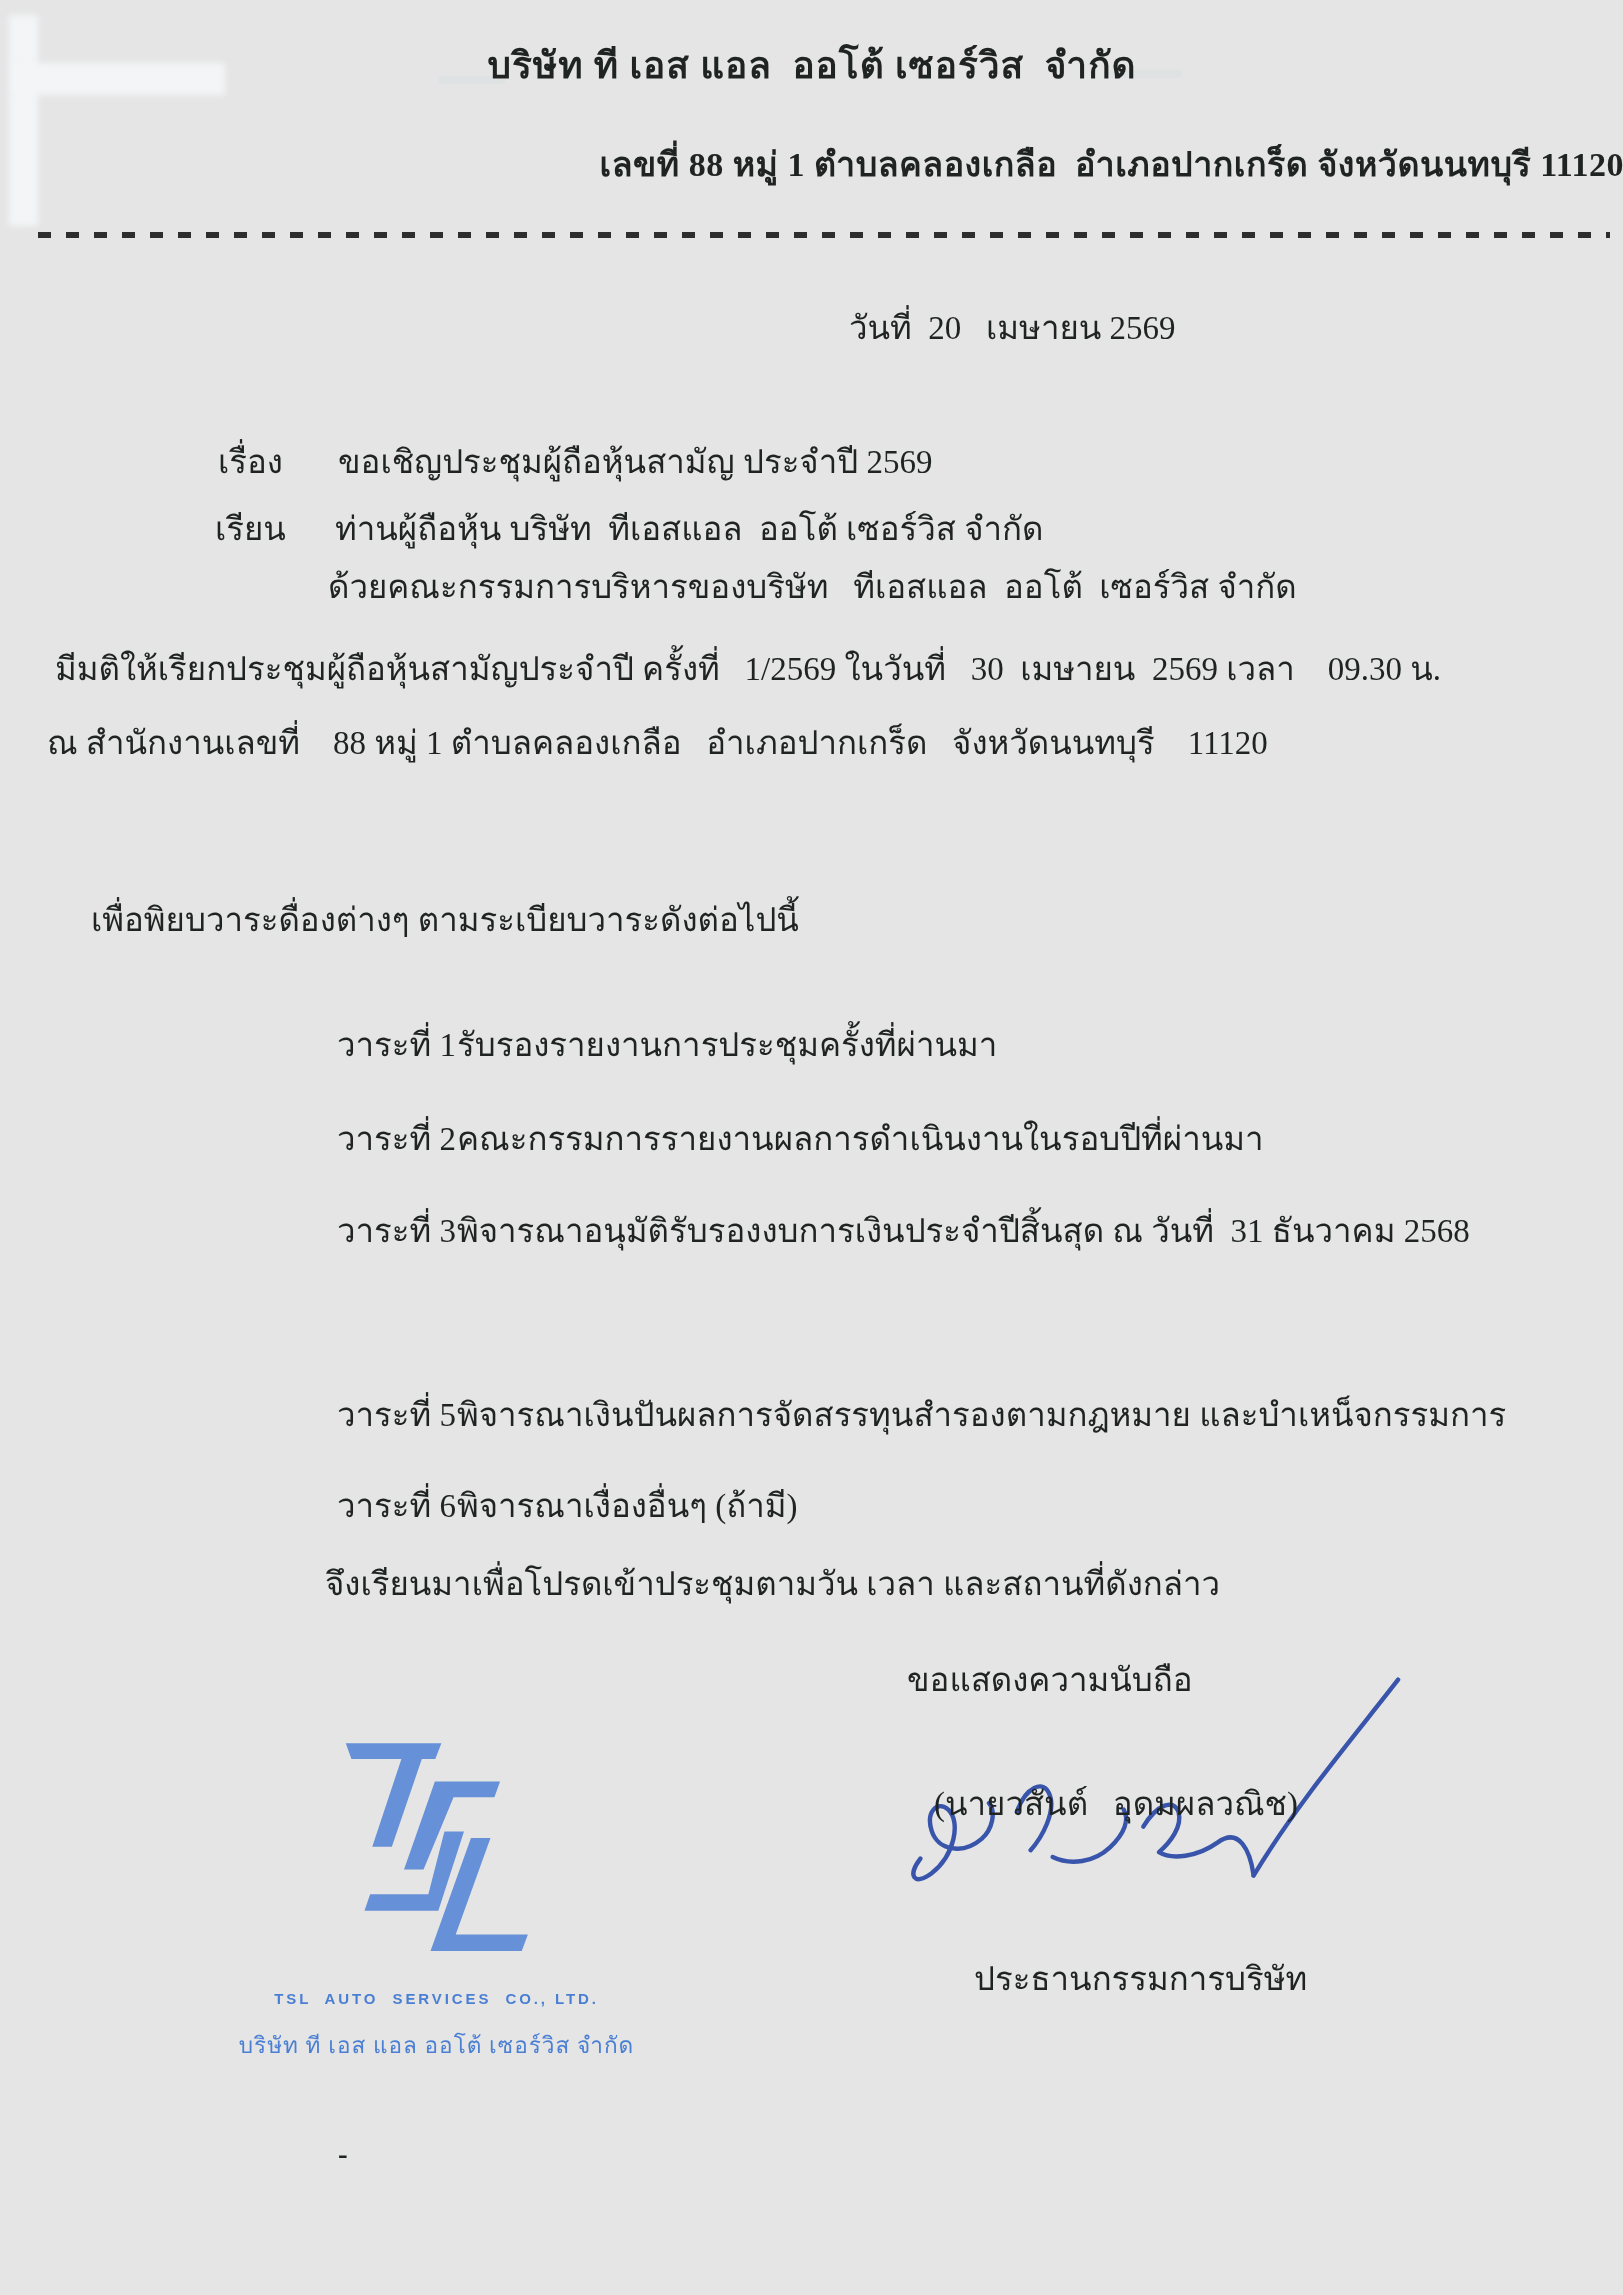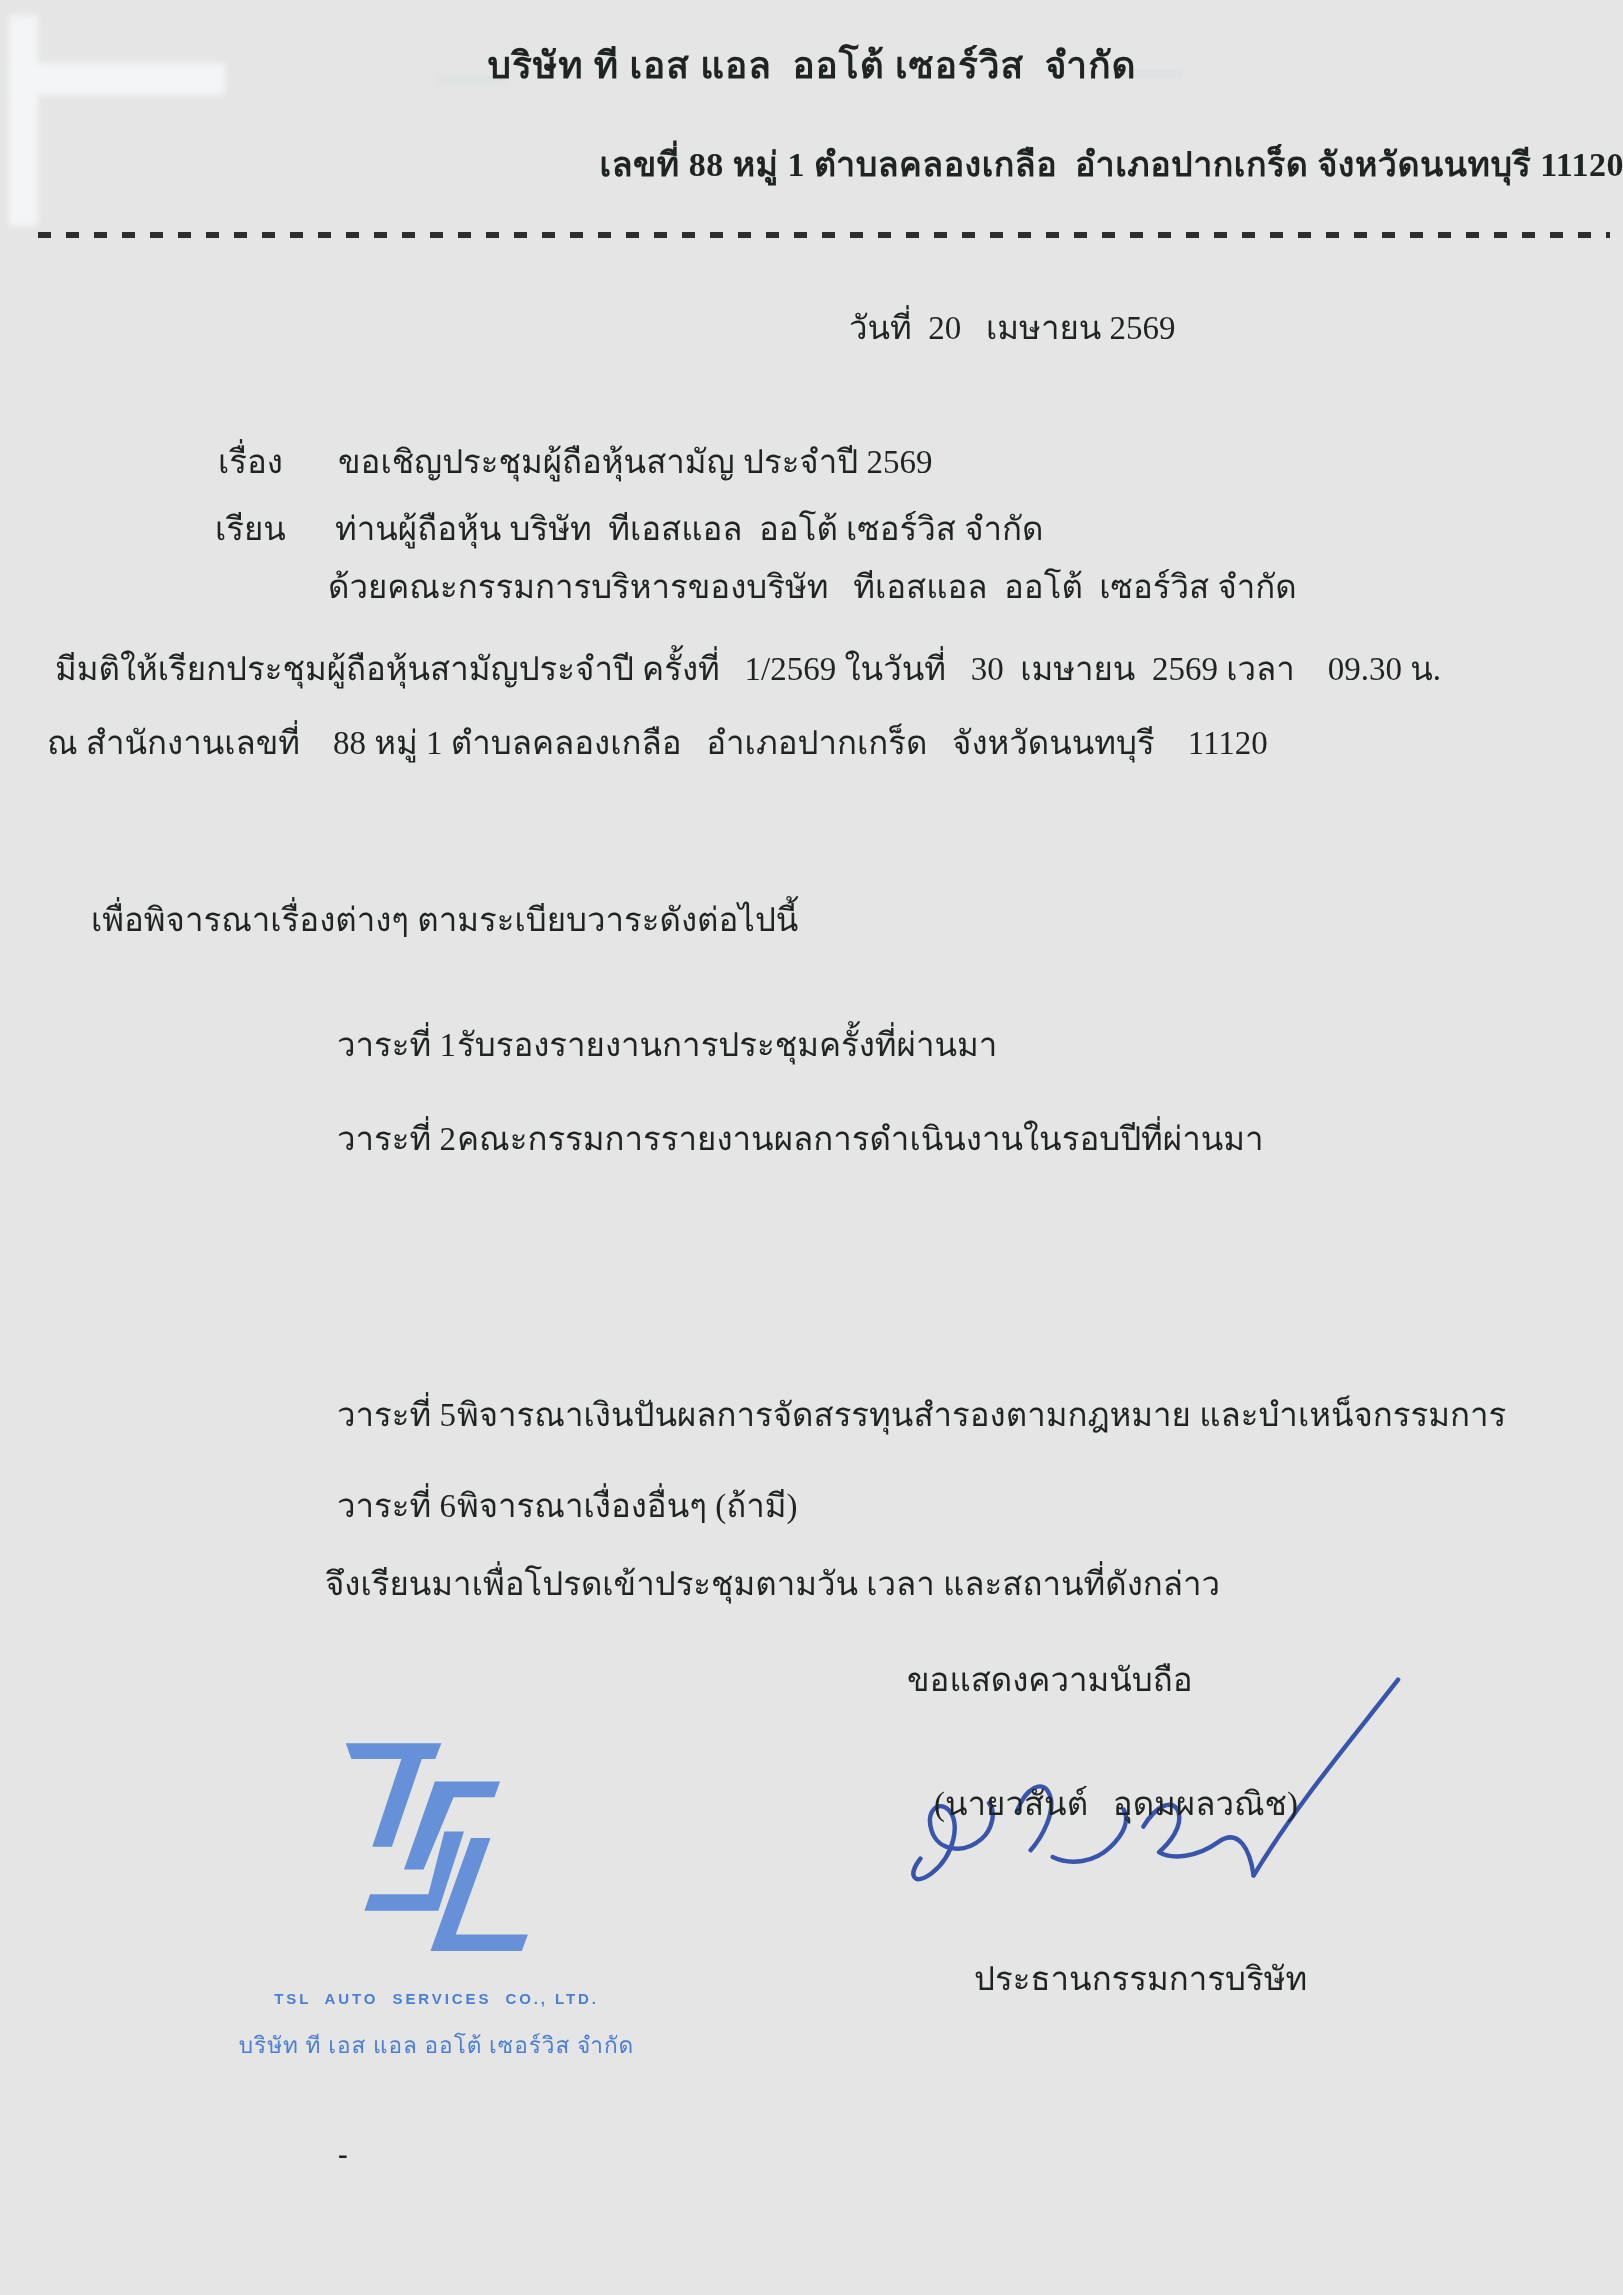--- a/index.html
+++ b/index.html
@@ -59,27 +59,30 @@
   </div>
 
   <div class="abs th fs-body" style="left:182px;top:477px;">
     <span class="label-col">เรียน</span><span>ท่านผู้ถือหุ้น บริษัท  ทีเอสแอล  ออโต้ เซอร์วิส จำกัด</span>
   </div>
 
   <div class="abs th fs-body" style="left:328px;top:570px;">ด้วยคณะกรรมการบริหารของบริษัท   ทีเอสแอล  ออโต้  เซอร์วิส จำกัด</div>
   <div class="abs th fs-body" style="left:55px;top:652px;">มีมติให้เรียกประชุมผู้ถือหุ้นสามัญประจำปี ครั้งที่   1/2569 ในวันที่   30  เมษายน  2569 เวลา    09.30 น.</div>
   <div class="abs th fs-body" style="left:47px;top:726px;">ณ สำนักงานเลขที่    88 หมู่ 1 ตำบลคลองเกลือ   อำเภอปากเกร็ด   จังหวัดนนทบุรี    11120</div>
 
-  <div class="abs th fs-body" style="left:91px;top:903px;">เพื่อพิจารณาเรื่องต่างๆ ตามระเบียบวาระดังต่อไปนี้</div>
+  <div class="abs th fs-body" style="left:91px;top:903px;">เพื่อพิยบวาระดื่องต่างๆ ตามระเบียบวาระดังต่อไปนี้</div>
 
   <div class="abs th fs-body" style="left:304px;top:993px;">
     <span class="label-col">วาระที่ 1</span><span>รับรองรายงานการประชุมครั้งที่ผ่านมา</span>
   </div>
   <div class="abs th fs-body" style="left:304px;top:1087px;">
     <span class="label-col">วาระที่ 2</span><span>คณะกรรมการรายงานผลการดำเนินงานในรอบปีที่ผ่านมา</span>
+  </div>
+  <div class="abs th fs-body" style="left:304px;top:1179px;">
+    <span class="label-col">วาระที่ 3</span><span>พิจารณาอนุมัติรับรองงบการเงินประจำปีสิ้นสุด ณ วันที่  31 ธันวาคม 2568</span>
   </div>
   <div class="abs th fs-body" style="left:304px;top:1363px;">
     <span class="label-col">วาระที่ 5</span><span>พิจารณาเงินปันผลการจัดสรรทุนสำรองตามกฎหมาย และบำเหน็จกรรมการ</span>
   </div>
   <div class="abs th fs-body" style="left:304px;top:1454px;">
     <span class="label-col">วาระที่ 6</span><span>พิจารณาเงื่องอื่นๆ (ถ้ามี)</span>
   </div>
 
   <div class="abs th fs-body" style="left:325px;top:1567px;">จึงเรียนมาเพื่อโปรดเข้าประชุมตามวัน เวลา และสถานที่ดังกล่าว</div>
 

